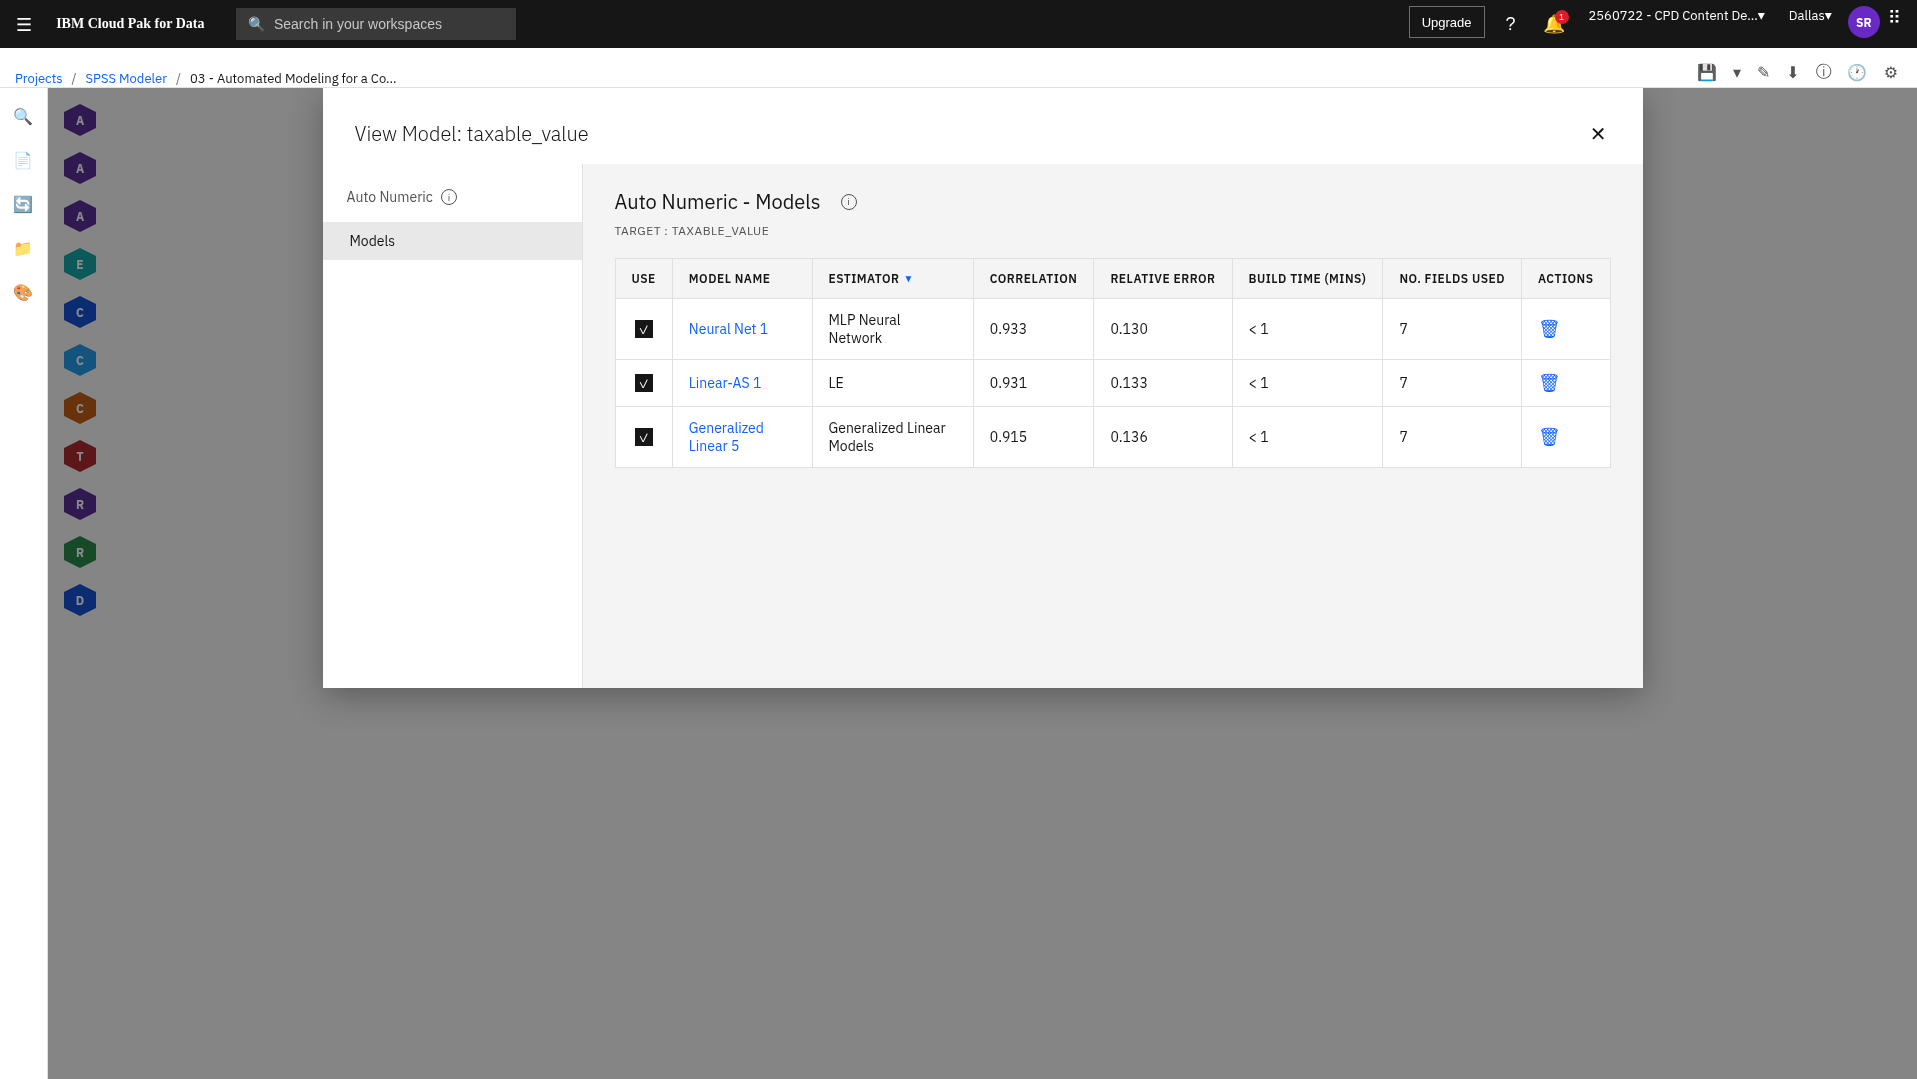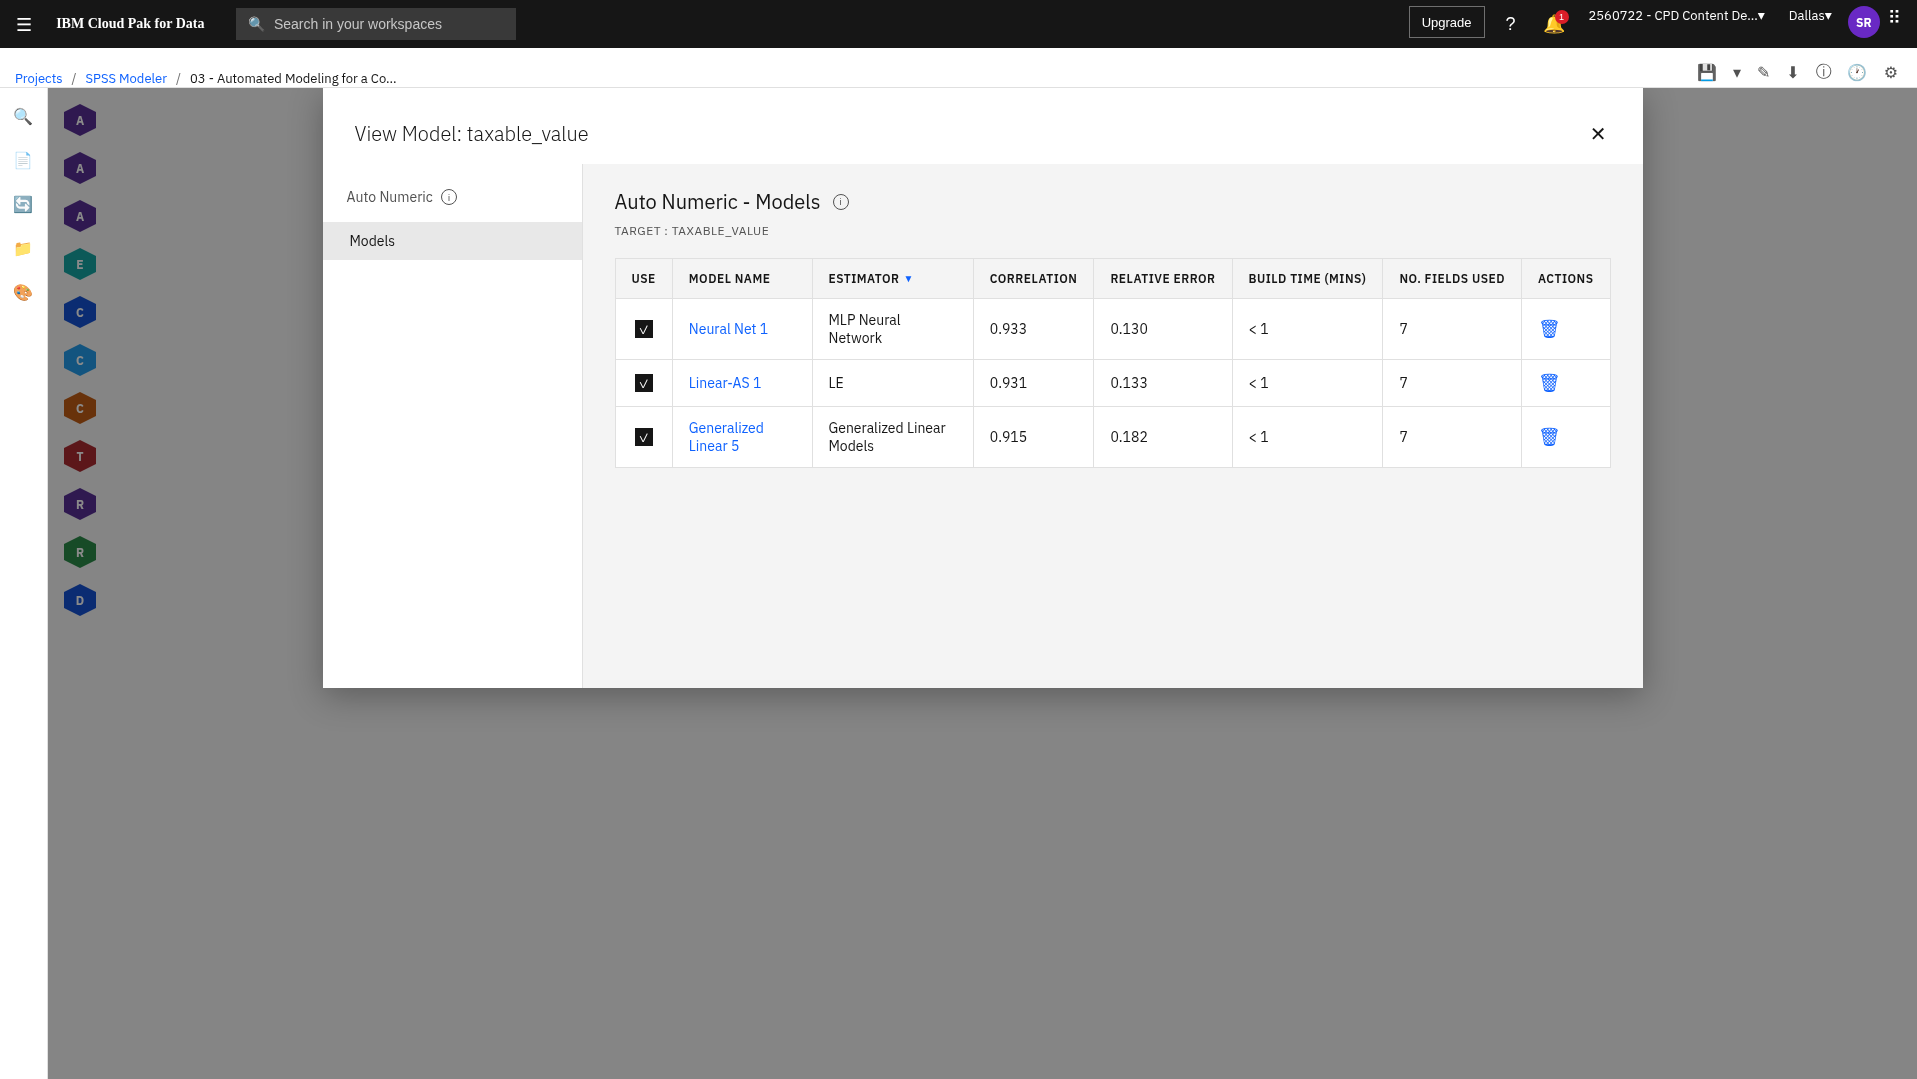--- a/index.html
+++ b/index.html
@@ -267,21 +267,21 @@
       background: #f4f4f4;
     }
 
     .model-section-title {
       font-size: 20px;
       font-weight: 400;
       color: #161616;
       margin-bottom: 8px;
       display: flex;
       align-items: center;
-      gap: 12px;
+      gap: 20px;
     }
     .target-label {
       font-size: 12px;
       color: #525252;
       letter-spacing: 0.5px;
       margin-bottom: 20px;
     }
 
     
     .model-table {
@@ -559,21 +559,21 @@
     </tr>
                   <tr>
       <td class="checkbox-cell">
         <div class="checkbox-custom"></div>
       </td>
       <td>
         <a class="model-link">Generalized Linear 5</a>
       </td>
       <td>Generalized Linear Models</td>
       <td>0.915</td>
-      <td>0.182</td>
+      <td>0.136</td>
       <td>&lt; 1</td>
       <td>7</td>
       <td>
         <button class="delete-icon-btn">🗑</button>
       </td>
     </tr>
                 </tbody>
             </table>
           </div>
         </div>

